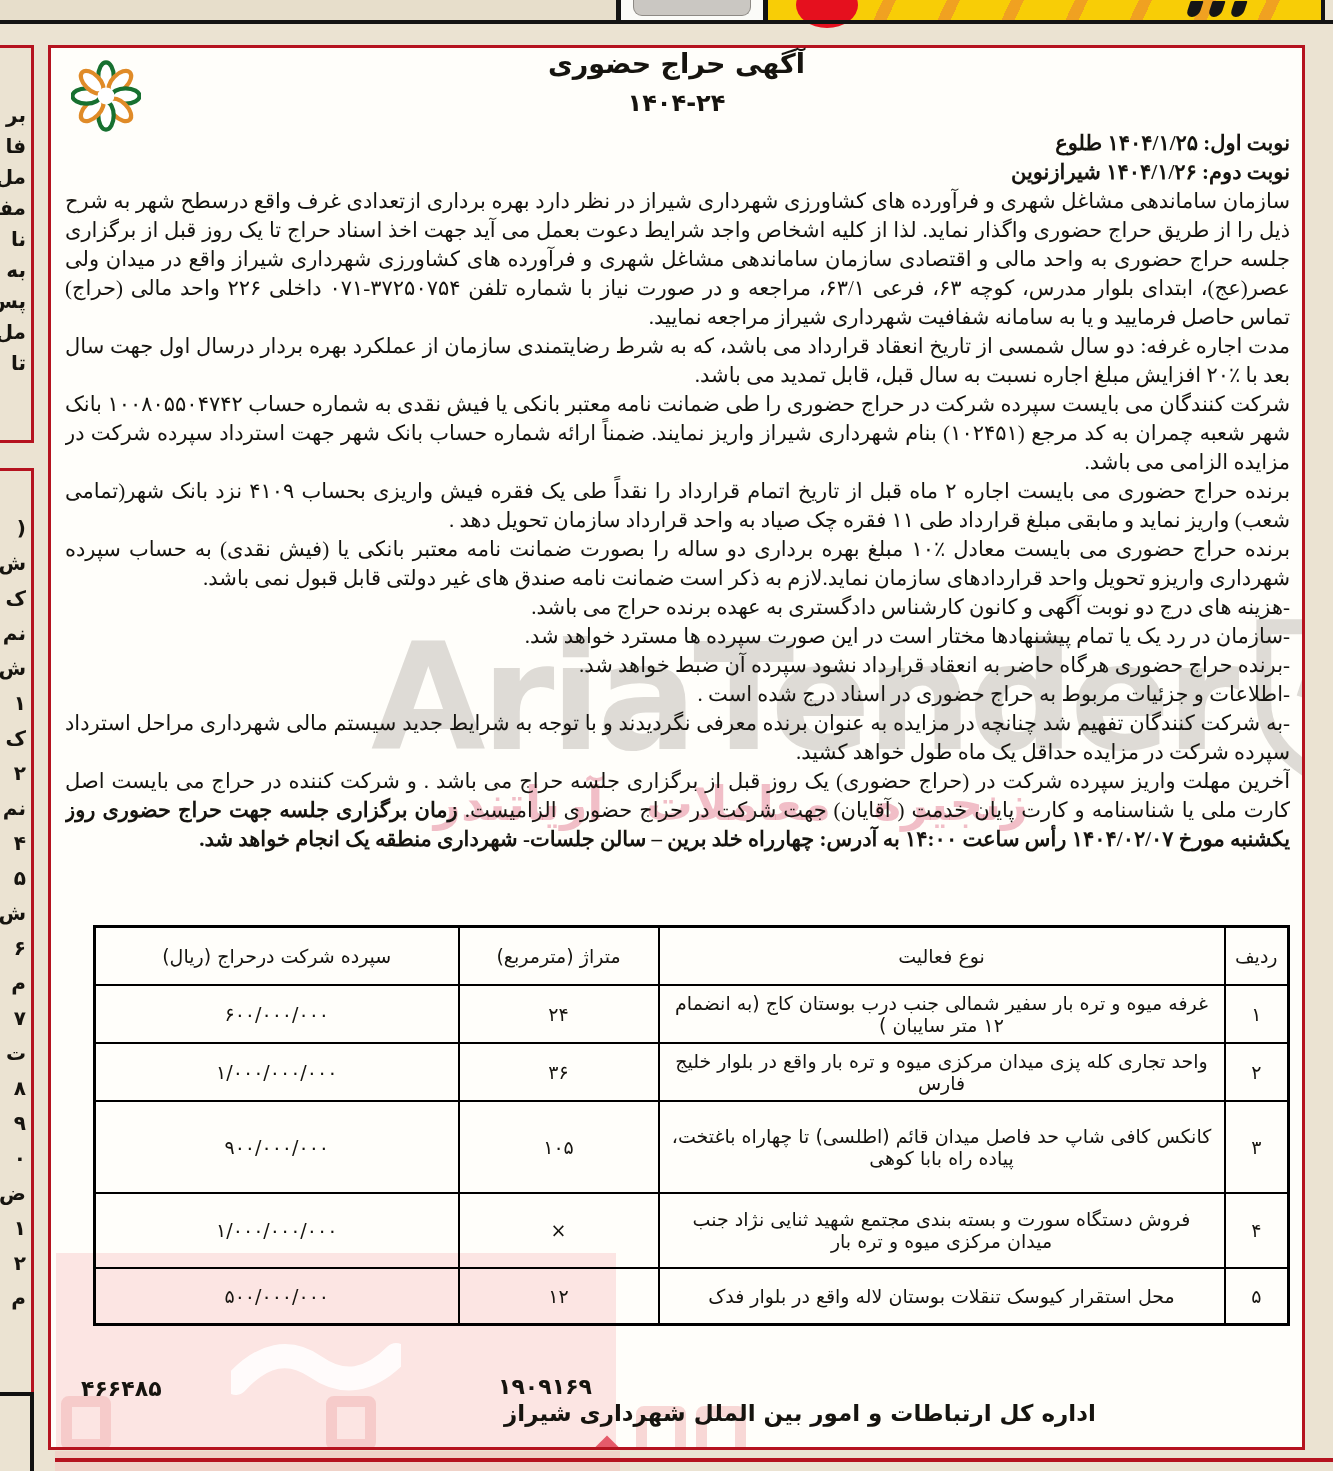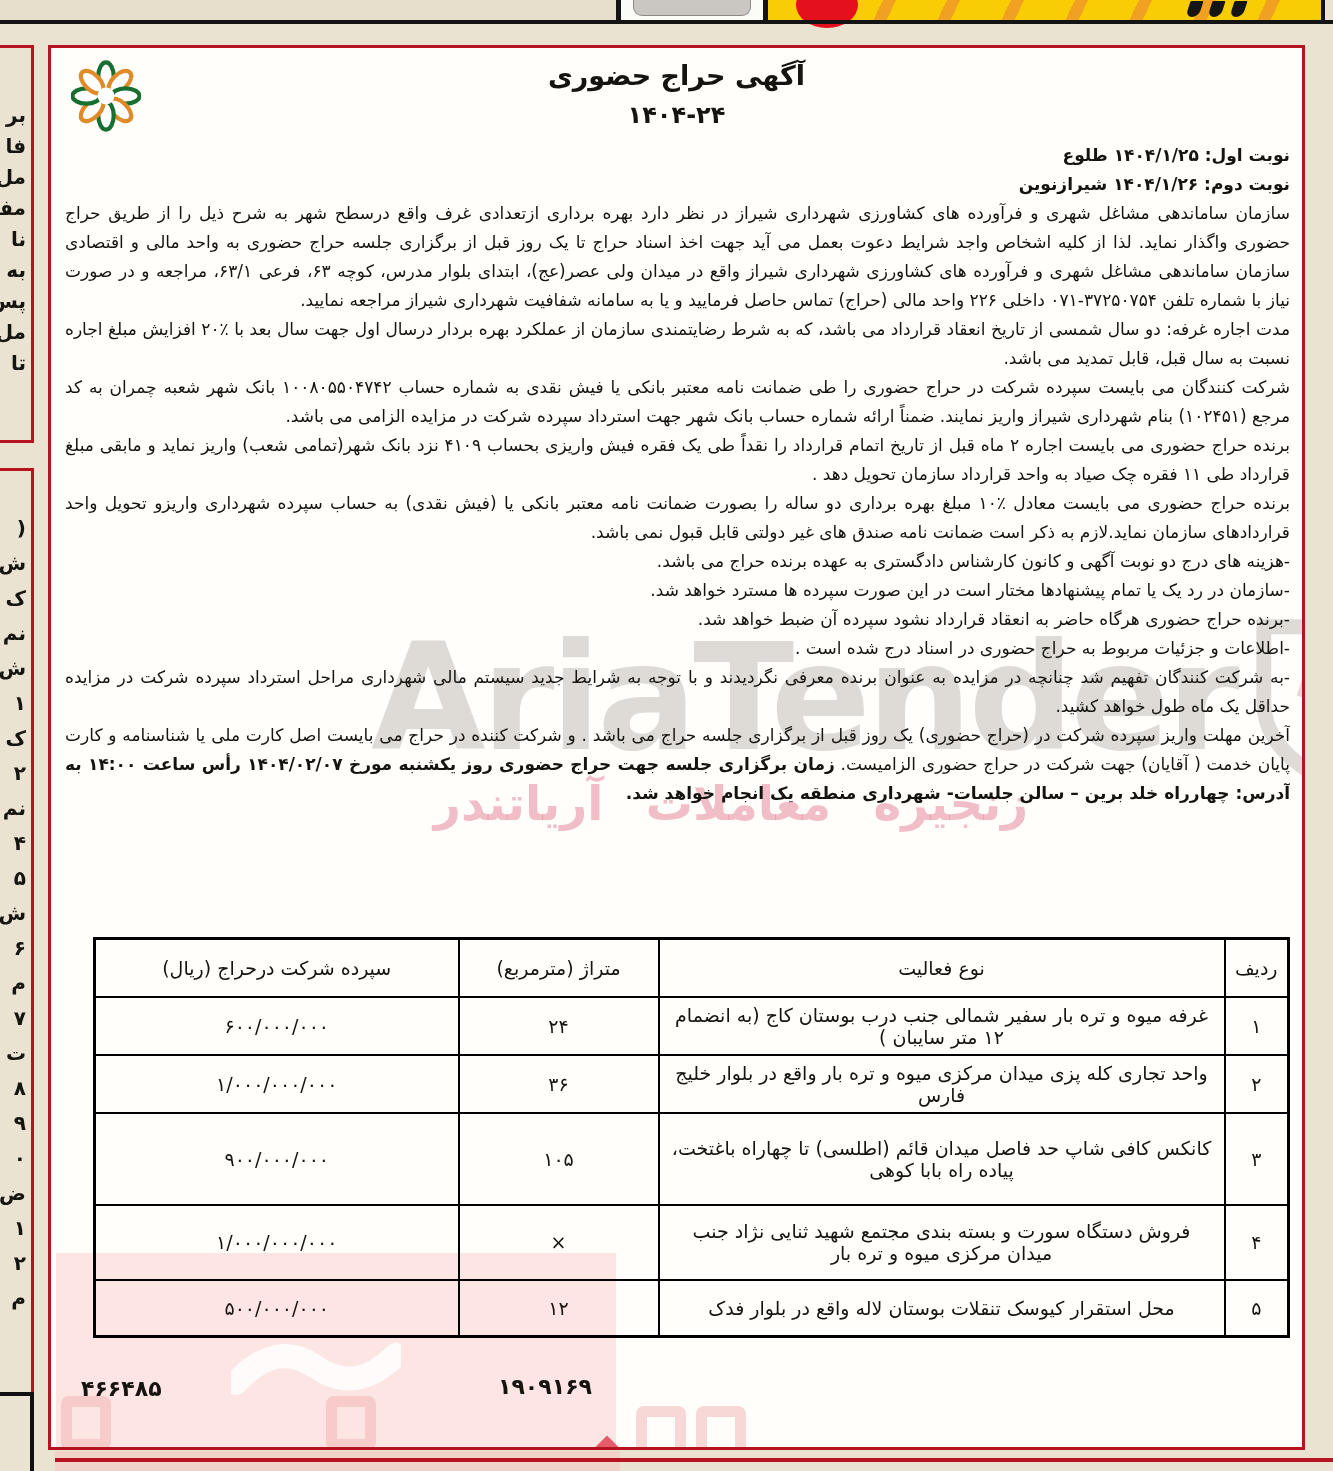--- a/index.html
+++ b/index.html
@@ -45,26 +45,26 @@
   .wm-text{font-size:148px;line-height:160px;font-weight:bold;color:rgba(152,147,139,.32);letter-spacing:-4px;text-align:center;}
   .wm-pink-line{position:absolute;left:300px;top:728px;width:760px;text-align:center;direction:rtl;
                 font-size:47px;font-weight:bold;color:rgba(228,126,148,.5);word-spacing:26px;white-space:nowrap;}
   .wm-wash{position:absolute;left:5px;top:1205px;width:560px;height:197px;background:rgba(246,188,188,.38);}
   .wm-swoosh{position:absolute;left:180px;top:1283px;}
   .wm-block{position:absolute;width:28px;height:32px;border:11px solid rgba(240,170,170,.45);border-radius:8px;background:transparent;}
   .wm-diamond{position:absolute;left:545px;top:1392px;width:22px;height:22px;background:rgba(222,44,66,.75);transform:rotate(45deg);}
 
   
   .logo{position:absolute;left:20px;top:12px;}
-  .title{text-align:center;font-size:27px;font-weight:bold;padding-top:12px;}
+  .title{text-align:center;font-size:27px;font-weight:bold;}
   .notice-no{text-align:center;font-size:24px;font-weight:bold;margin-top:10px;letter-spacing:1px;}
 
   
   .body-text{margin:12px 12px 0 14px;height:790px;overflow:hidden;
-             font-size:17px;line-height:29px;text-align:justify;}
+             font-size:21px;line-height:29px;text-align:justify;font-family:Liberation Serif, serif;}
   .para{margin:0;}
   .b{font-weight:bold;}
 
   
   .lots{border-collapse:collapse;table-layout:fixed;width:1194px;margin-right:12px;margin-top:6px;
         font-size:19px;border:3px solid #000;background:transparent;}
   .lots th,.lots td{border:2px solid #000;text-align:center;vertical-align:middle;padding:6px 8px;
         overflow:hidden;font-weight:normal;}
   .lots thead tr{height:58px;}
   .lots tbody tr:nth-child(1){height:55px;}
@@ -301,18 +301,19 @@
               <td>محل استقرار کیوسک تنقلات بوستان لاله واقع در بلوار فدک</td>
               <td>۱۲</td>
               <td>۵۰۰/۰۰۰/۰۰۰</td>
             </tr>
 
         </tbody>
       </table>
 
       <div class="code code-a">۱۹۰۹۱۶۹</div>
       <div class="code code-b">۴۶۶۴۸۵</div>
+      <div class="footer-dept">اداره کل ارتباطات و امور بین الملل شهرداری شیراز</div>
     </div>
   </div>
 
   <div class="pink-below"></div>
   <div class="bottom-line"></div>
 </div>
 
 </body></html>

